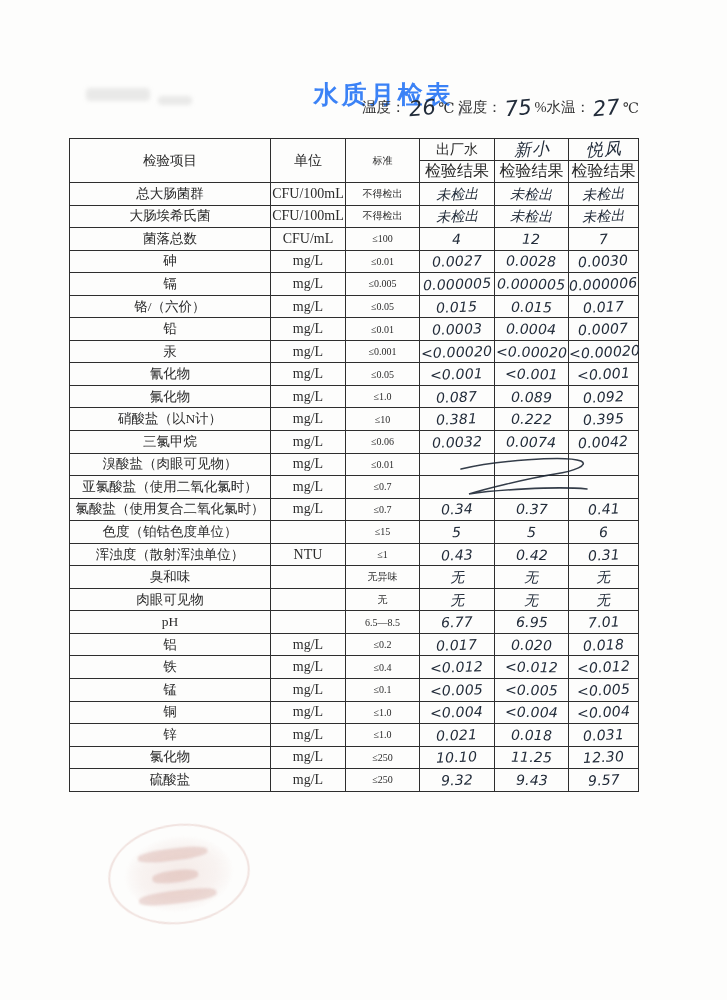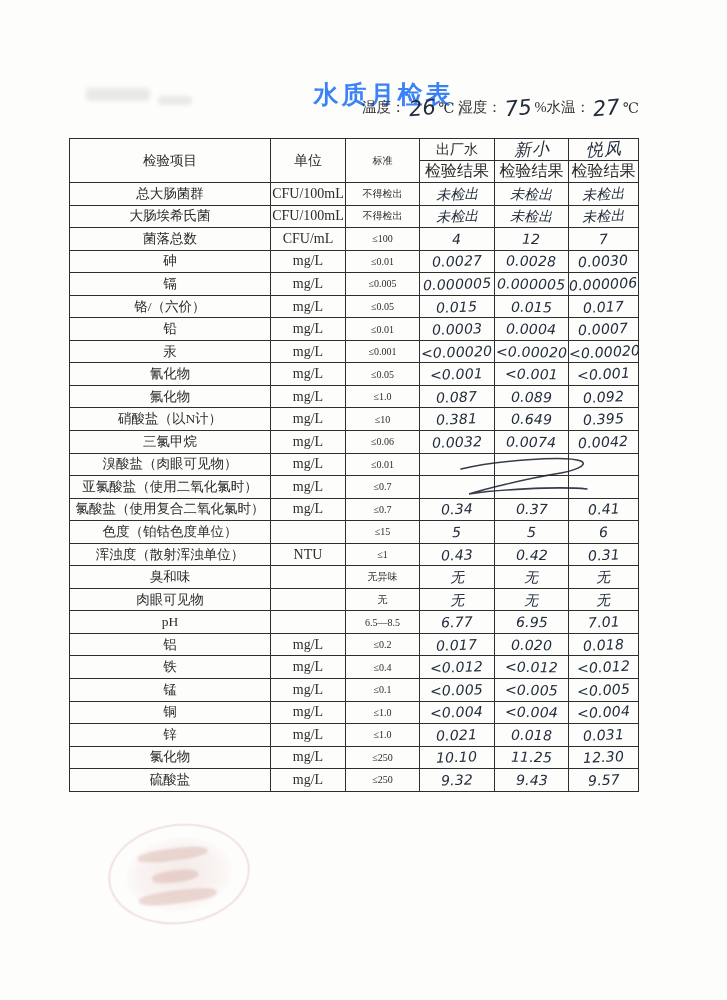--- a/index.html
+++ b/index.html
@@ -176,21 +176,21 @@
           <td class="c-std">≤1.0</td>
           <td class="c-res"><span class="hw ">0.087</span></td>
           <td class="c-res"><span class="hw ">0.089</span></td>
           <td class="c-res"><span class="hw ">0.092</span></td>
         </tr>
         <tr>
           <td class="c-item">硝酸盐（以N计）</td>
           <td class="c-unit">mg/L</td>
           <td class="c-std">≤10</td>
           <td class="c-res"><span class="hw ">0.381</span></td>
-          <td class="c-res"><span class="hw ">0.649</span></td>
+          <td class="c-res"><span class="hw ">0.222</span></td>
           <td class="c-res"><span class="hw ">0.395</span></td>
         </tr>
         <tr>
           <td class="c-item">三氯甲烷</td>
           <td class="c-unit">mg/L</td>
           <td class="c-std">≤0.06</td>
           <td class="c-res"><span class="hw ">0.0032</span></td>
           <td class="c-res"><span class="hw ">0.0074</span></td>
           <td class="c-res"><span class="hw ">0.0042</span></td>
         </tr>

